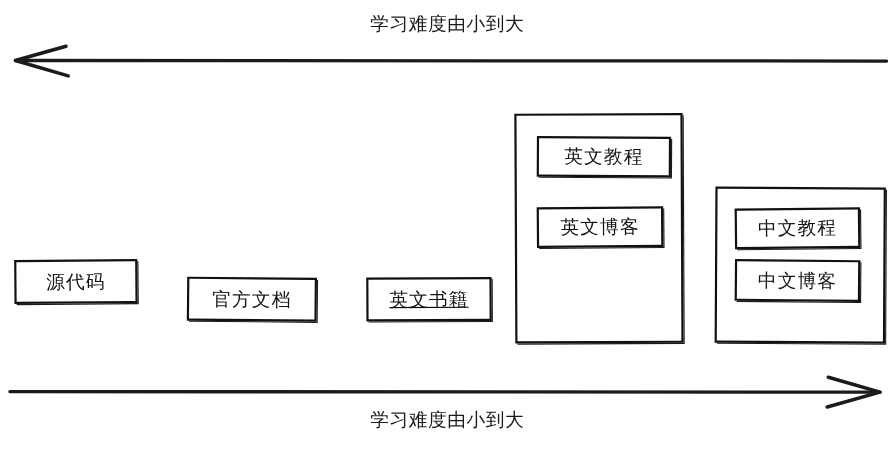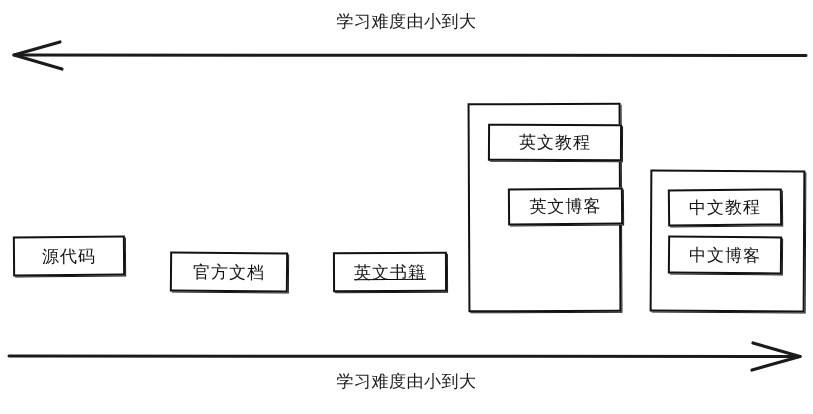--- a/index.html
+++ b/index.html
@@ -103,25 +103,25 @@
   <div class="node tilt-b" style="left:170px; top:252px; width:118px; height:40px;">
     <span class="node-label">官方文档</span>
   </div>
 
   <div class="node tilt-c" style="left:333px; top:252px; width:114px; height:40px;text-decoration:underline;">
     <span class="node-label">英文书籍</span>
   </div>
 
   <div class="group tilt-c" style="left:468px; top:103px; width:153px; height:209px;"></div>
 
-  <div class="node tilt-d" style="left:488px; top:124px; width:134px; height:37px;">
+  <div class="node tilt-d" style="left:488px; top:124px; width:122px; height:37px;">
     <span class="node-label">英文教程</span>
   </div>
 
-  <div class="node tilt-a" style="left:488px; top:188px; width:115px; height:37px;margin-left:20px;">
+  <div class="node tilt-a" style="left:488px; top:188px; width:115px; height:37px;">
     <span class="node-label">英文博客</span>
   </div>
 
 
   <div class="group tilt-d" style="left:650px; top:170px; width:155px; height:142px;"></div>
 
   <div class="node tilt-e" style="left:668px; top:189px; width:114px; height:37px;">
     <span class="node-label">中文教程</span>
   </div>
 

